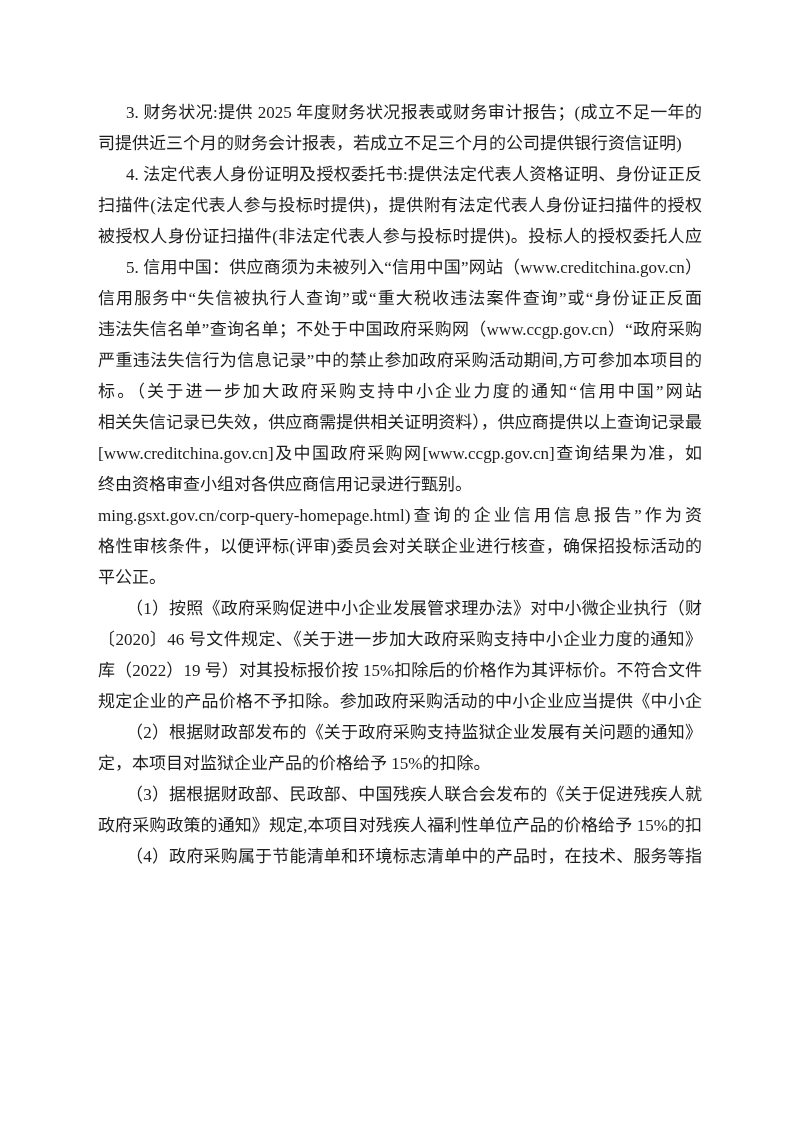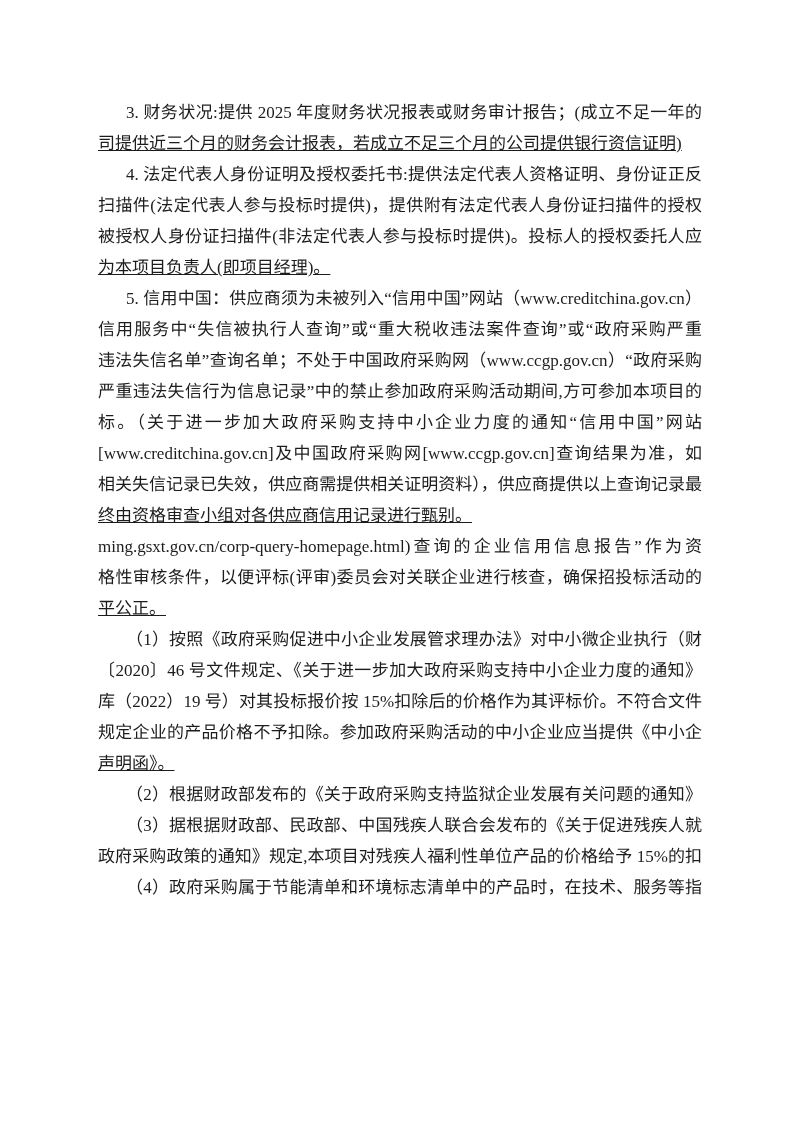--- a/index.html
+++ b/index.html
@@ -39,69 +39,67 @@
     height: 31px;
     text-align: justify;
     text-align-last: justify;
     overflow: hidden;
   }
   .line.indent {
     padding-left: 28px;
   }
   .line.end {
     text-align-last: left;
-    text-decoration: underline;
   }
 </style>
 </head>
 <body>
 
 <div class="page">
   <div class="doc-body">
 
     <p class="para">
       <span class="line indent">3. 财务状况:提供 2025 年度财务状况报表或财务审计报告；(成立不足一年的公</span>
       <span class="line end">司提供近三个月的财务会计报表，若成立不足三个月的公司提供银行资信证明)</span>
     </p>
 
     <p class="para">
       <span class="line indent">4. 法定代表人身份证明及授权委托书:提供法定代表人资格证明、身份证正反面</span>
       <span class="line">扫描件(法定代表人参与投标时提供)，提供附有法定代表人身份证扫描件的授权书，</span>
       <span class="line">被授权人身份证扫描件(非法定代表人参与投标时提供)。投标人的授权委托人应当</span>
-      <span class="line end">为本项目负责人(即项目经理)。</span>
     </p>
 
     <p class="para">
       <span class="line indent">5. 信用中国：供应商须为未被列入“信用中国”网站（www.creditchina.gov.cn）</span>
-      <span class="line">信用服务中“失信被执行人查询”或“重大税收违法案件查询”或“政府采购严重</span>
+      <span class="line">信用服务中“失信被执行人查询”或“重大税收违法案件查询”或“身份证正反面</span>
       <span class="line">违法失信名单”查询名单；不处于中国政府采购网（www.ccgp.gov.cn）“政府采购</span>
       <span class="line">严重违法失信行为信息记录”中的禁止参加政府采购活动期间,方可参加本项目的投</span>
       <span class="line">标。（关于进一步加大政府采购支持中小企业力度的通知“信用中国”网站</span>
+      <span class="line">相关失信记录已失效，供应商需提供相关证明资料），供应商提供以上查询记录最</span>
       <span class="line">[www.creditchina.gov.cn]及中国政府采购网[www.ccgp.gov.cn]查询结果为准，如</span>
-      <span class="line">相关失信记录已失效，供应商需提供相关证明资料），供应商提供以上查询记录最</span>
       <span class="line end">终由资格审查小组对各供应商信用记录进行甄别。</span>
     </p>
 
     <p class="para">
       <span class="line">ming.gsxt.gov.cn/corp-query-homepage.html)查询的企业信用信息报告”作为资</span>
       <span class="line">格性审核条件，以便评标(评审)委员会对关联企业进行核查，确保招投标活动的公</span>
       <span class="line end">平公正。</span>
     </p>
 
 
     <p class="para">
       <span class="line indent">（1）按照《政府采购促进中小企业发展管求理办法》对中小微企业执行（财库</span>
       <span class="line">〔2020〕46 号文件规定、《关于进一步加大政府采购支持中小企业力度的通知》（财</span>
       <span class="line">库（2022）19 号）对其投标报价按 15%扣除后的价格作为其评标价。不符合文件的</span>
       <span class="line">规定企业的产品价格不予扣除。参加政府采购活动的中小企业应当提供《中小企业</span>
-      <span class="line end">声明函》。</span>
     </p>
 
     <p class="para">
       <span class="line indent">（2）根据财政部发布的《关于政府采购支持监狱企业发展有关问题的通知》规</span>
+      <span class="line end">定，本项目对监狱企业产品的价格给予 15%的扣除。</span>
     </p>
 
     <p class="para">
       <span class="line indent">（3）据根据财政部、民政部、中国残疾人联合会发布的《关于促进残疾人就业</span>
       <span class="line">政府采购政策的通知》规定,本项目对残疾人福利性单位产品的价格给予 15%的扣除。</span>
     </p>
 
     <p class="para">
       <span class="line indent">（4）政府采购属于节能清单和环境标志清单中的产品时，在技术、服务等指标</span>
     </p>

